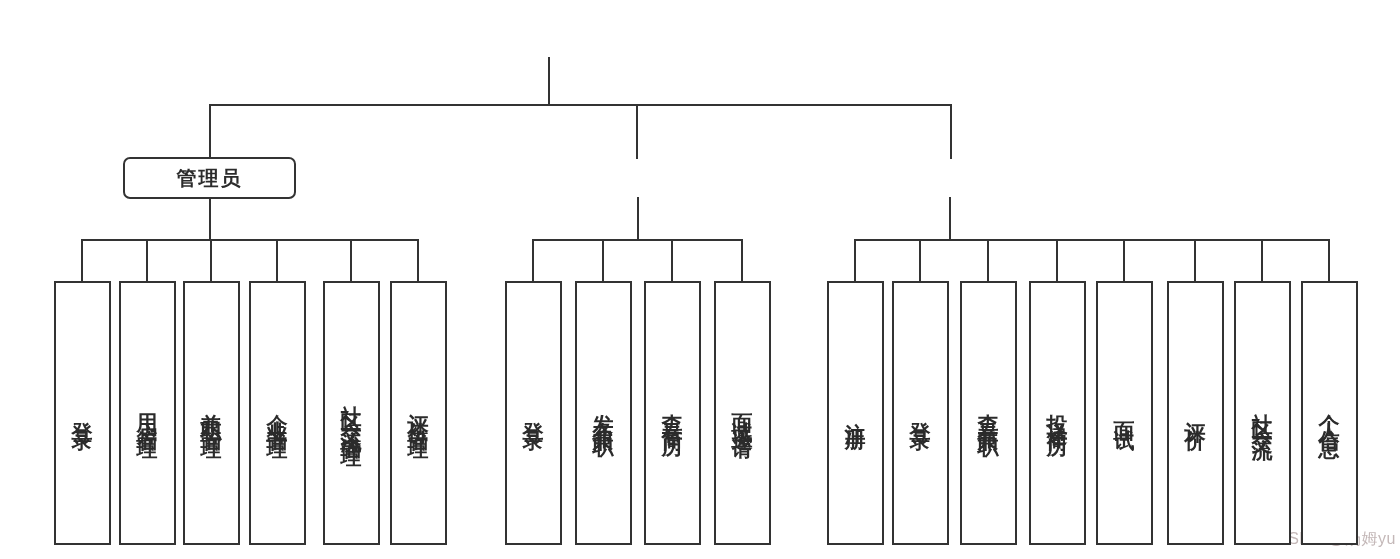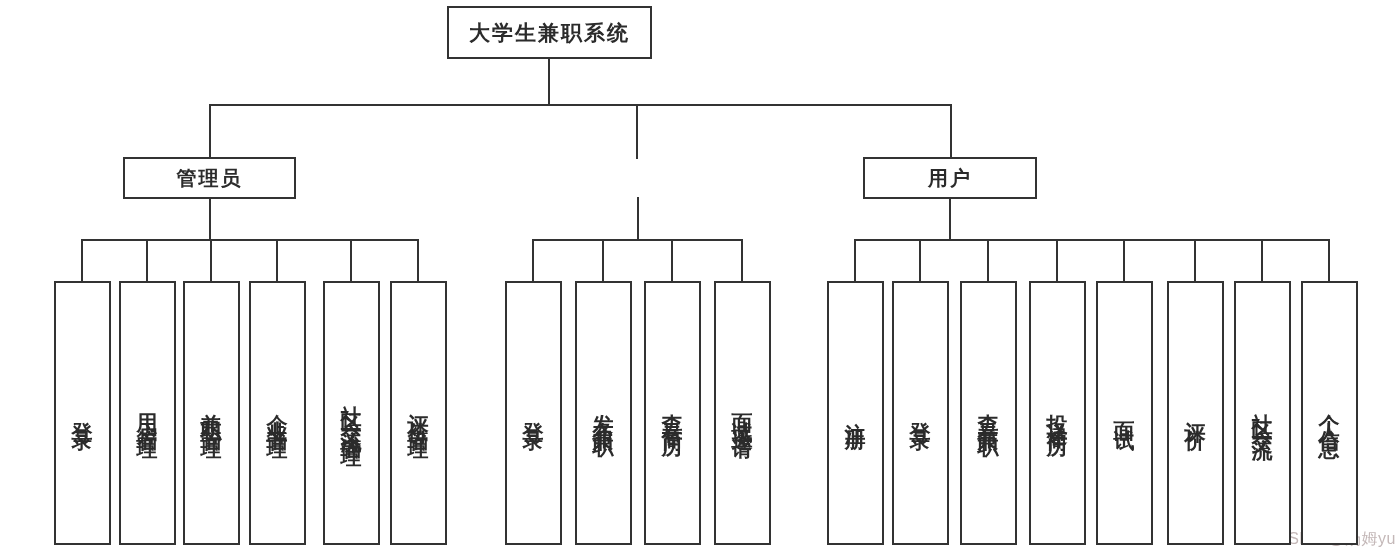--- a/index.html
+++ b/index.html
@@ -48,26 +48,25 @@
     font-size:16px;
     color:var(--wm);
     letter-spacing:0.5px;
     white-space:nowrap;
   }
 </style>
 </head>
 <body>
 
 <div class="canvas" id="canvas">
-  <div class="box root-box" style="left:447px;top:6px;width:205px;height:53px;">大学生兼职系统</div>
   <div class="watermark">CSDN @汤姆yu</div>
 <div class="vline" style="left: 548px; top: 57px; height: 49px;"></div>
     <div class="hline" style="left: 209px; top: 104px; width: 743px;"></div>
     <div class="vline" style="left: 209px; top: 104px; height: 55px;"></div>
-    <div class="box branch-box" style="left: 123px; top: 157px; width: 173px; height: 42px;">管理员</div>
+    <div class="box branch-box" style="left: 123px; top: 157px; width: 173px; height: 42px; border-radius: 7px;">管理员</div>
     <div class="vline" style="left: 209px; top: 197px; height: 44px;"></div>
     <div class="hline" style="left: 81px; top: 239px; width: 338px;"></div>
     <div class="vline" style="left: 81px; top: 239px; height: 44px;"></div>
     <div class="box leaf-box" style="left: 54px; top: 281px; width: 57px; height: 264px;">
       <span class="label">登录</span>
     </div>
     <div class="vline" style="left: 146px; top: 239px; height: 44px;"></div>
     <div class="box leaf-box" style="left: 119px; top: 281px; width: 57px; height: 264px;">
       <span class="label">用户管理</span>
     </div>
@@ -100,21 +99,20 @@
     </div>
     <div class="vline" style="left: 671px; top: 239px; height: 44px;"></div>
     <div class="box leaf-box" style="left: 644px; top: 281px; width: 57px; height: 264px;">
       <span class="label">查看简历</span>
     </div>
     <div class="vline" style="left: 741px; top: 239px; height: 44px;"></div>
     <div class="box leaf-box" style="left: 714px; top: 281px; width: 57px; height: 264px;">
       <span class="label">面试邀请</span>
     </div>
     <div class="vline" style="left: 950px; top: 104px; height: 55px;"></div>
-    <div class="box branch-box" style="left: 863px; top: 157px; width: 174px; height: 42px;">用户</div>
     <div class="vline" style="left: 949px; top: 197px; height: 44px;"></div>
     <div class="hline" style="left: 854px; top: 239px; width: 476px;"></div>
     <div class="vline" style="left: 854px; top: 239px; height: 44px;"></div>
     <div class="box leaf-box" style="left: 827px; top: 281px; width: 57px; height: 264px;">
       <span class="label">注册</span>
     </div>
     <div class="vline" style="left: 919px; top: 239px; height: 44px;"></div>
     <div class="box leaf-box" style="left: 892px; top: 281px; width: 57px; height: 264px;">
       <span class="label">登录</span>
     </div>

